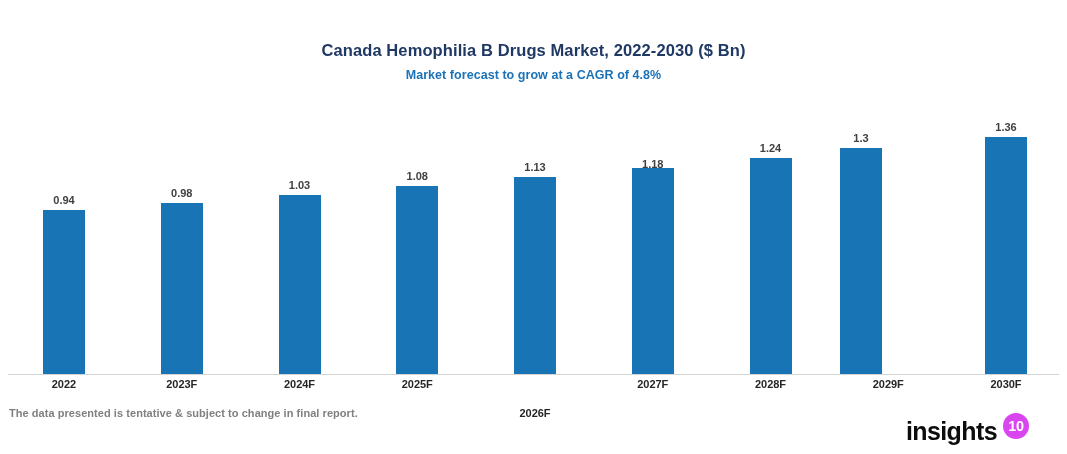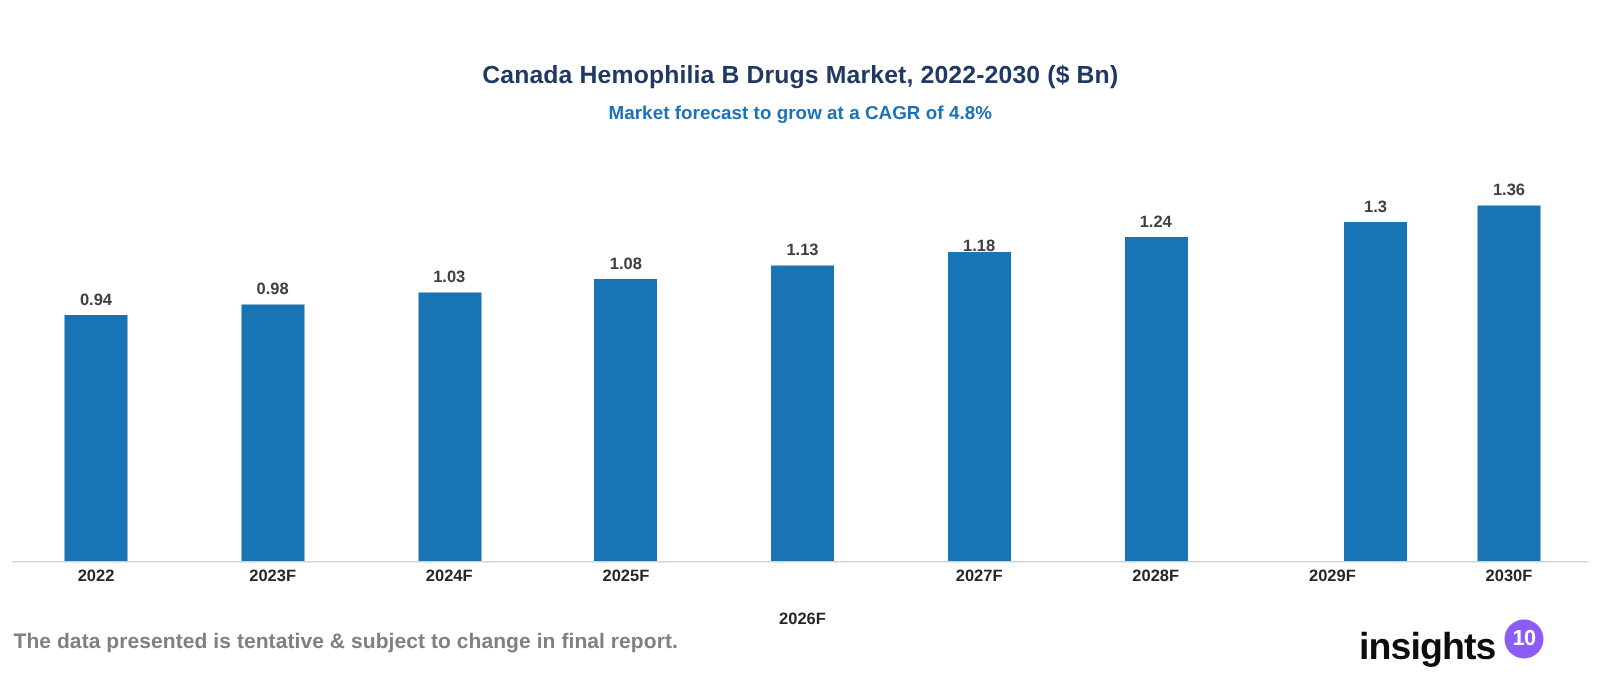--- a/index.html
+++ b/index.html
@@ -94,22 +94,22 @@
     font-size: 11px;
     font-weight: bold;
     color: #262626;
     white-space: nowrap;
   }
 
   
   #footnote {
     position: absolute;
     left: 9px;
-    top: 419px;
-    font-size: 14px;
+    top: 407px;
+    font-size: 11px;
     font-weight: bold;
     color: #808080;
     letter-spacing: 0.05px;
     white-space: nowrap;
   }
   #logo {
     position: absolute;
     right: 38px;
     top: 408px;
     display: flex;
@@ -121,21 +121,21 @@
     font-weight: bold;
     color: #0D0D0D;
     letter-spacing: -0.6px;
     line-height: 26px;
     margin-top: 10px;
   }
   #logo-badge {
     width: 26px;
     height: 26px;
     border-radius: 50%;
-    background: #8b5cf6;
+    background: #d946ef;
     display: flex;
     align-items: center;
     justify-content: center;
   }
   #logo-badge-text {
     font-size: 14.5px;
     font-weight: bold;
     color: #ffffff;
     letter-spacing: -0.4px;
     line-height: 15px;
@@ -175,21 +175,21 @@
           <div class="bar" style="height: 197px; background: rgb(24, 116, 180);"></div>
         </div>
         <div class="bar-group" style="left: 631.75px;">
           <div class="bar-label" style="bottom: 204px;">1.18</div>
           <div class="bar" style="height: 206px; background: rgb(24, 116, 180);"></div>
         </div>
         <div class="bar-group" style="left: 749.5px;">
           <div class="bar-label" style="bottom: 220px;">1.24</div>
           <div class="bar" style="height: 216px; background: rgb(24, 116, 180);"></div>
         </div>
-        <div class="bar-group" style="left: 896px; border-radius: 16px;">
+        <div class="bar-group" style="left: 840px; border-radius: 16px;">
           <div class="bar-label" style="bottom: 230px;">1.3</div>
           <div class="bar" style="height: 226px; background: rgb(24, 116, 180);"></div>
         </div>
         <div class="bar-group" style="left: 985px;">
           <div class="bar-label" style="bottom: 241px;">1.36</div>
           <div class="bar" style="height: 237px; background: rgb(24, 116, 180);"></div>
         </div>
       </div>
   </div>
 

